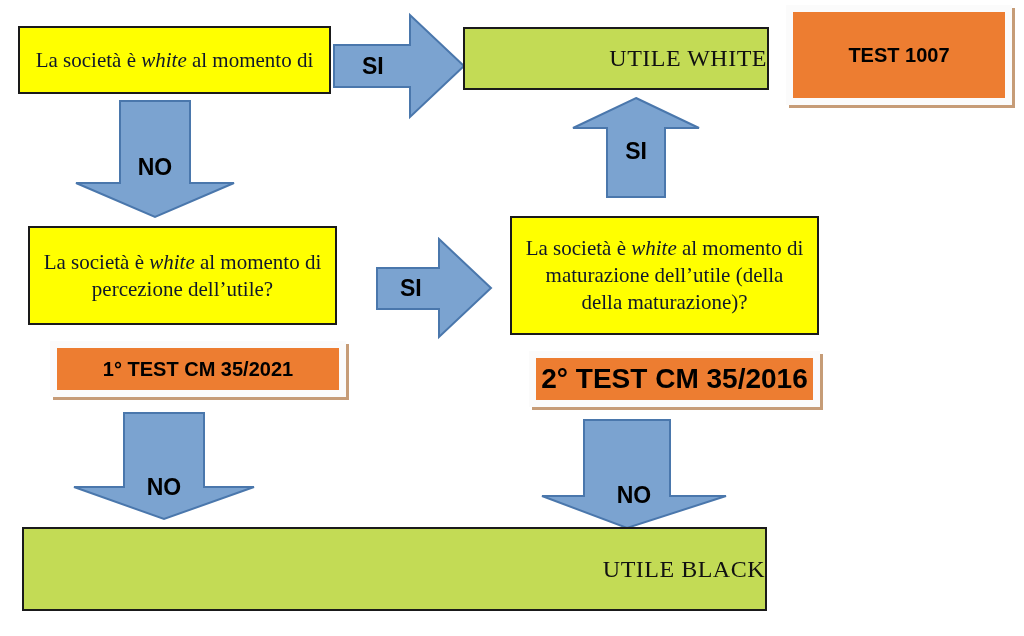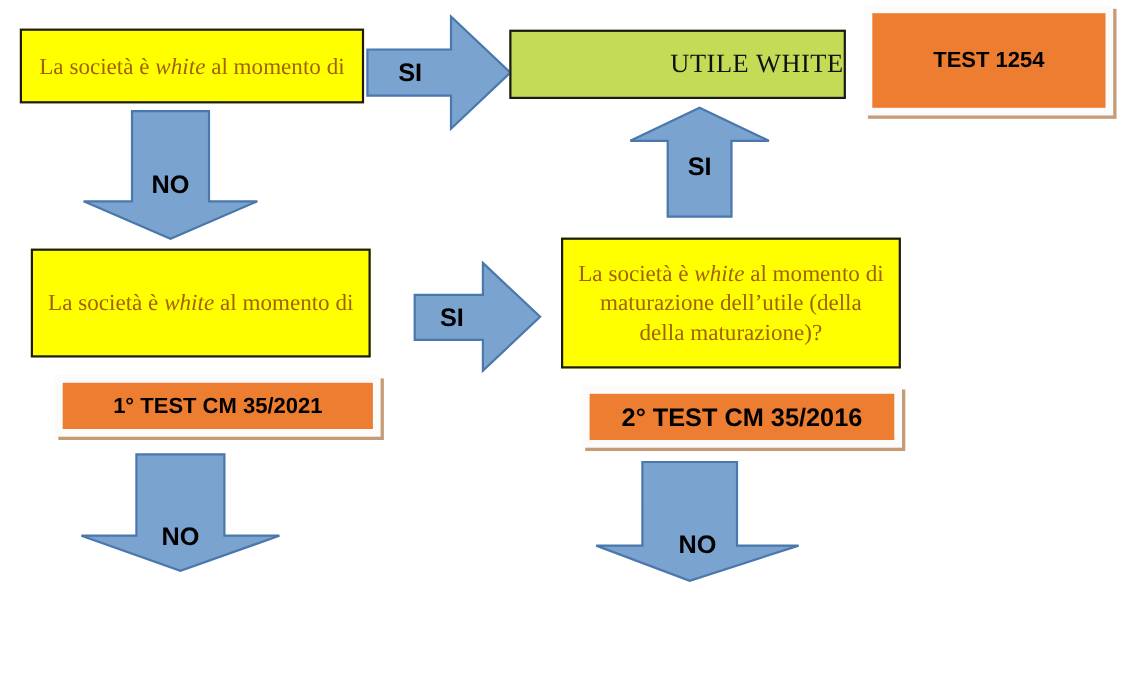--- a/index.html
+++ b/index.html
@@ -11,21 +11,21 @@
 
   
   .decision{
     position:absolute;
     background:#FFFF00;
     border:2px solid #1a1a1a;
     box-sizing:border-box;
     display:flex;align-items:center;justify-content:center;
     text-align:center;
     font-family:"Liberation Serif",serif;
-    color:#a16207;
+    color:#0f172a;
     line-height:1.28;
     padding:2px 4px;
   }
   .decision .txt{display:block;}
   .decision i{font-style:italic;}
 
   
   .result{
     position:absolute;
     background:#C3DB55;
@@ -84,41 +84,42 @@
     </svg>
     <span class="lbl" style="justify-content:flex-start;padding-left:30px;">SI</span>
   </div>
 
   <div class="result" style="left:463px;top:27px;width:306px;height:63px;font-size:24px;">
     <span>UTILE WHITE</span>
   </div>
 
   <div class="testwrap" style="left:786px;top:5px;width:226px;height:100px;">
     <div class="inner" style="font-size:20px;">
-      <span>TEST 1254</span>
+      <span>TEST 1007</span>
     </div>
   </div>
 
   <div class="arrow down" style="left:74px;top:99px;width:162px;height:120px;">
     <svg viewBox="0 0 162 120" preserveAspectRatio="none">
       <polygon points="46,2 116,2 116,84 160,84 81,118 2,84 46,84" fill="#7BA3D0" stroke="#4A77AC" stroke-width="2"></polygon>
     </svg>
     <span class="lbl">NO</span>
   </div>
 
   <div class="arrow up" style="left:571px;top:96px;width:130px;height:103px;">
     <svg viewBox="0 0 130 103" preserveAspectRatio="none">
       <polygon points="65,2 128,32 94,32 94,101 36,101 36,32 2,32" fill="#7BA3D0" stroke="#4A77AC" stroke-width="2"></polygon>
     </svg>
     <span class="lbl">SI</span>
   </div>
 
   <div class="decision" style="left:28px;top:226px;width:309px;height:99px;font-size:21px;">
     <span class="txt">
       <span>La società è </span><i>white</i><span> al momento di</span><br>
+      <span>percezione dell’utile?</span>
     </span>
   </div>
 
   <div class="arrow right" style="left:375px;top:237px;width:118px;height:103px;">
     <svg viewBox="0 0 118 103" preserveAspectRatio="none">
       <polygon points="2,31 64,31 64,2 116,51 64,100 64,72 2,72" fill="#7BA3D0" stroke="#4A77AC" stroke-width="2"></polygon>
     </svg>
     <span class="lbl" style="justify-content:flex-start;padding-left:25px;">SI</span>
   </div>
 
@@ -130,33 +131,36 @@
     </span>
   </div>
 
   <div class="testwrap" style="left:50px;top:341px;width:296px;height:56px;">
     <div class="inner" style="font-size:20px;">
       <span>1° TEST CM 35/2021</span>
     </div>
   </div>
 
   <div class="testwrap" style="left:529px;top:351px;width:291px;height:56px;">
-    <div class="inner" style="font-size:23px;">
+    <div class="inner" style="font-size:28px;">
       <span>2° TEST CM 35/2016</span>
     </div>
   </div>
 
   <div class="arrow down" style="left:72px;top:411px;width:184px;height:110px;">
     <svg viewBox="0 0 184 110" preserveAspectRatio="none">
       <polygon points="52,2 132,2 132,76 182,76 92,108 2,76 52,76" fill="#7BA3D0" stroke="#4A77AC" stroke-width="2"></polygon>
     </svg>
     <span class="lbl">NO</span>
   </div>
 
   <div class="arrow down" style="left:540px;top:418px;width:188px;height:112px;">
     <svg viewBox="0 0 188 112" preserveAspectRatio="none">
       <polygon points="44,2 130,2 130,78 186,78 87,110 2,78 44,78" fill="#7BA3D0" stroke="#4A77AC" stroke-width="2"></polygon>
     </svg>
     <span class="lbl">NO</span>
   </div>
 
+  <div class="result" style="left:22px;top:527px;width:745px;height:84px;font-size:24px;">
+    <span>UTILE BLACK</span>
+  </div>
 
 </div>
 
 </body></html>

